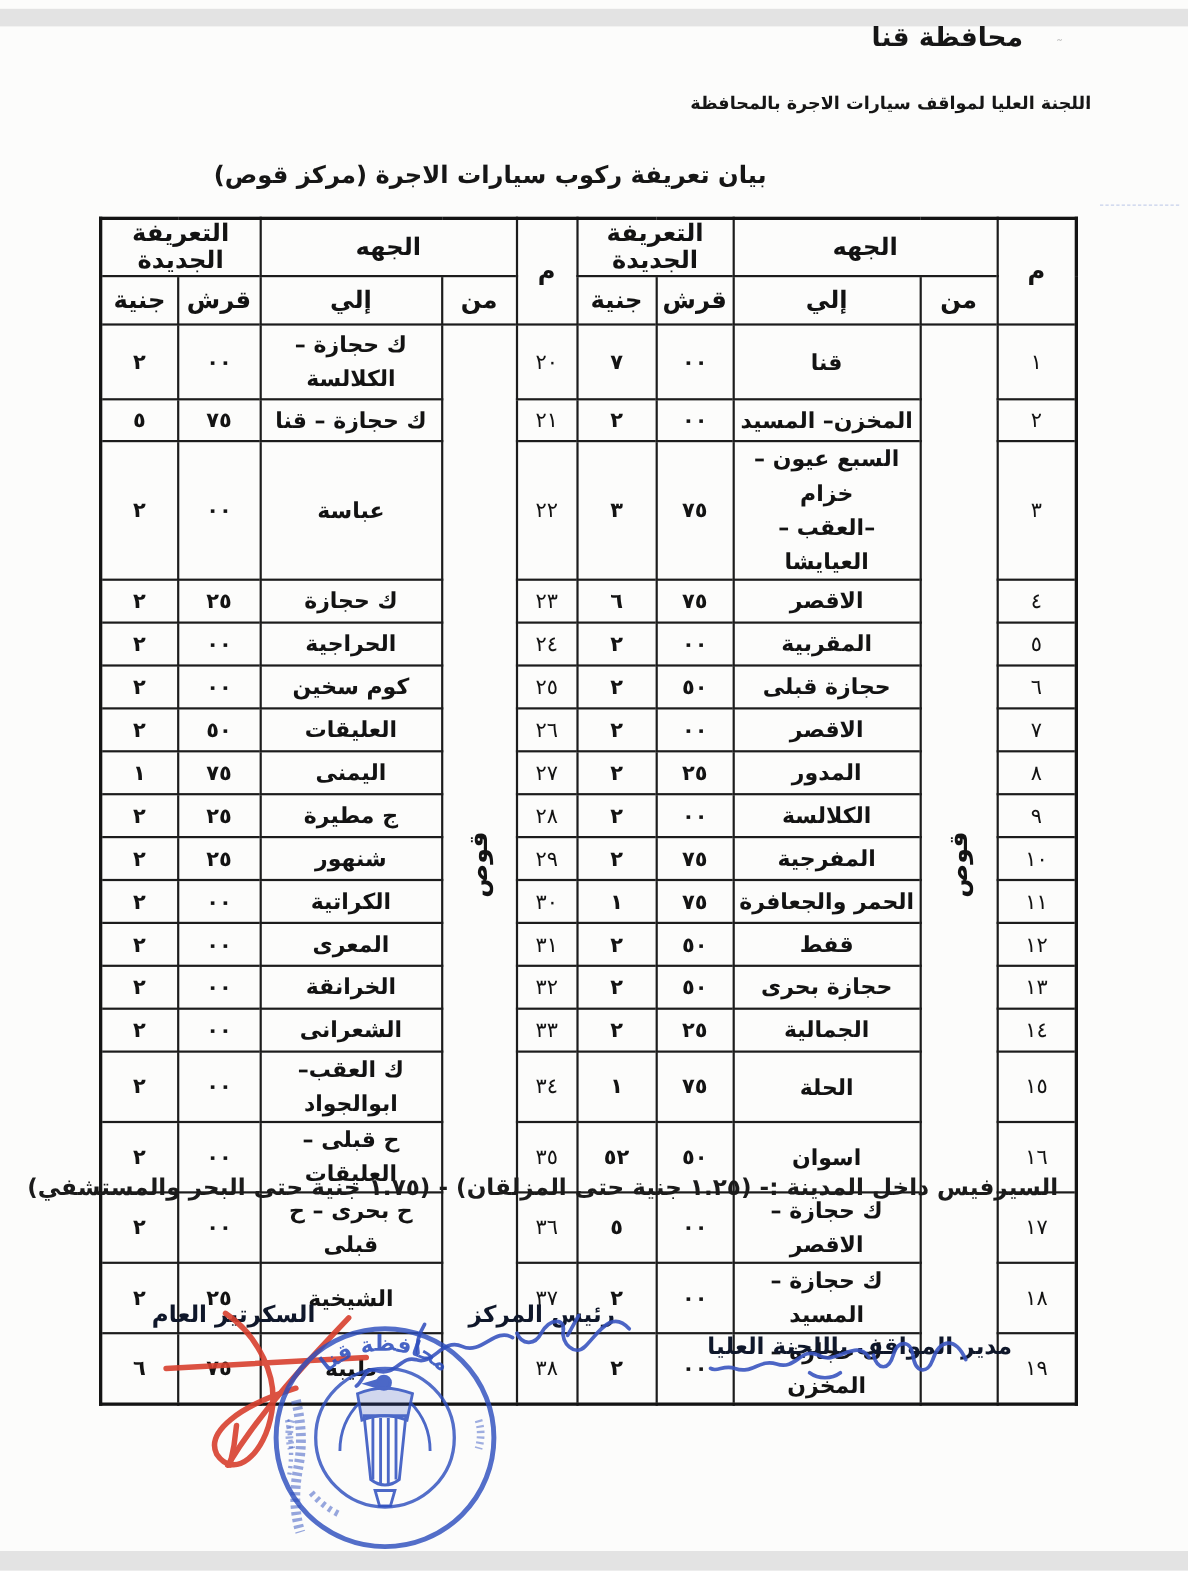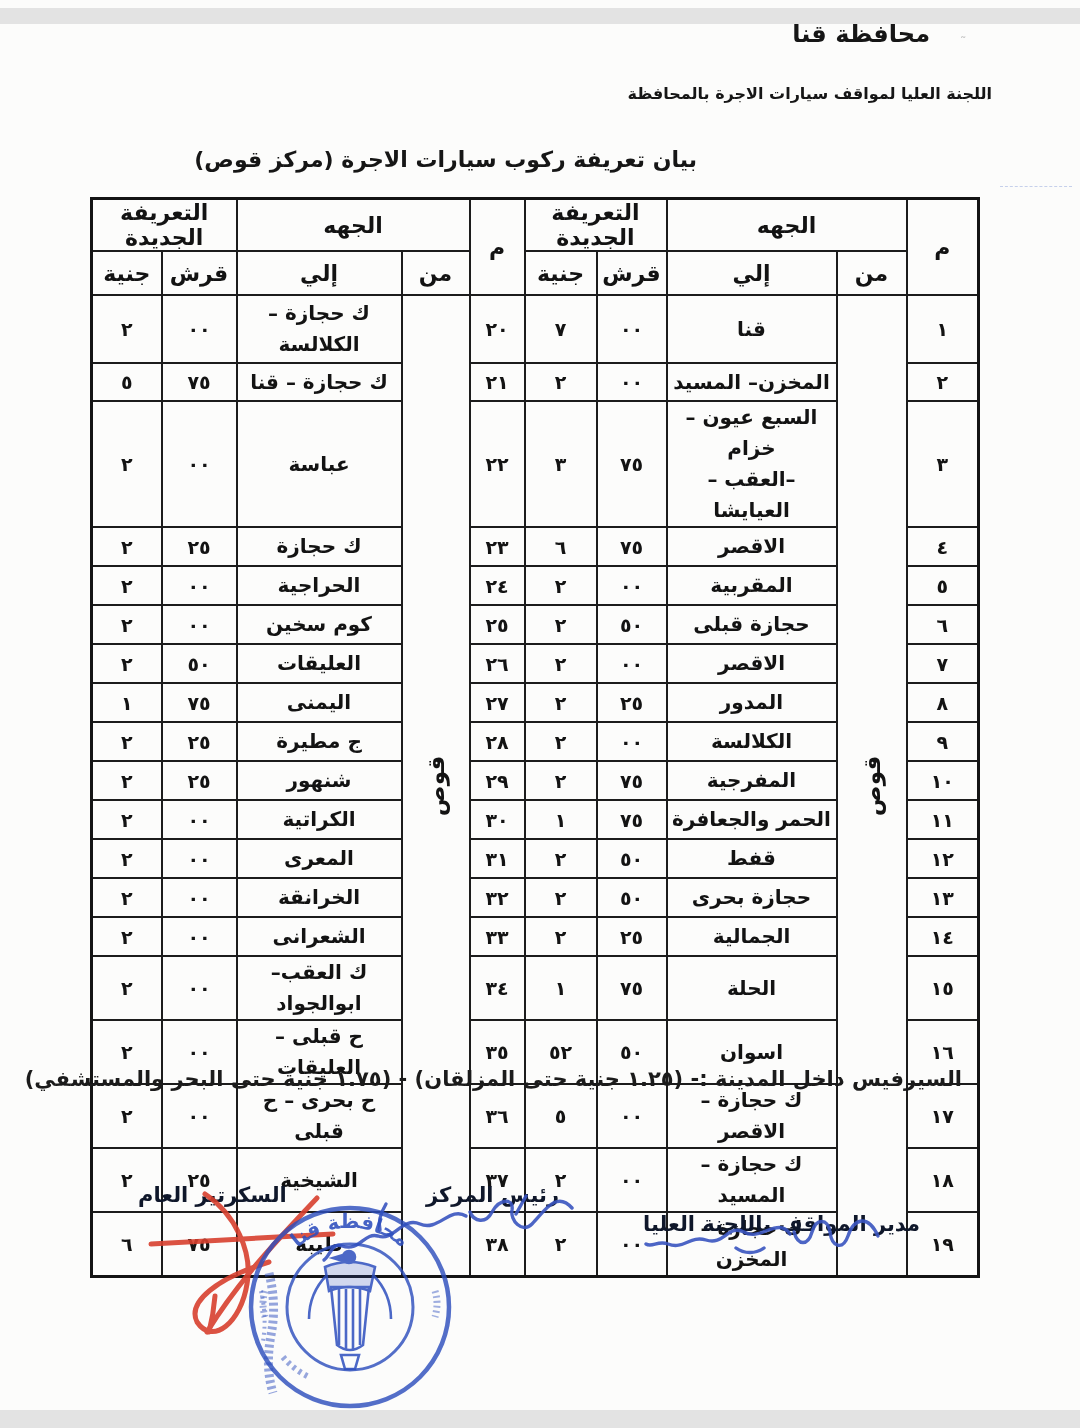--- a/index.html
+++ b/index.html
@@ -23,21 +23,21 @@
     border-collapse:collapse;table-layout:fixed;width:887px;
     direction:rtl;color:#131313;
   }
   #fare-table th,#fare-table td{
     border:2px solid #1c1c1c;padding:0;text-align:center;vertical-align:middle;
     overflow:hidden;
   }
   #fare-table{border:3px solid #141414;}
   #fare-table th{font-size:22px;font-weight:bold;text-align:center;}
   tr.hrow1{height:40px;} tr.hrow2{height:44px;}
-  td.num{font-size:19px;font-weight:bold;letter-spacing:2px;}
+  td.num{font-size:19px;font-weight:normal;letter-spacing:2px;}
   td.dest{font-size:20px;font-weight:bold;white-space:pre-line;line-height:1.55;}
   td.val{font-size:19px;font-weight:bold;letter-spacing:3px;}
   td.vtop{vertical-align:top;padding-top:4px;}
   td.origin{vertical-align:middle;}
   td.origin .vert{
     transform:rotate(-90deg);font-size:23px;font-weight:bold;white-space:nowrap;
   }
 
   #service-note{
     position:absolute;top:1067px;right:118px;direction:rtl;white-space:nowrap;

